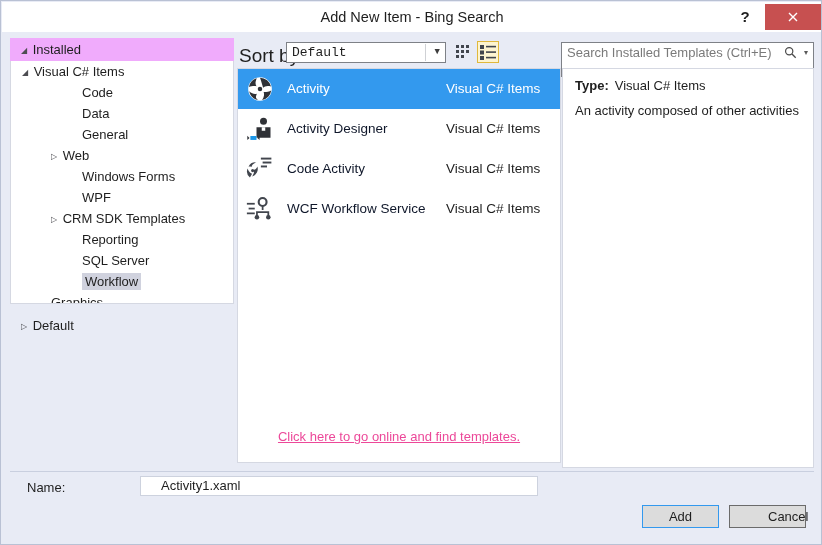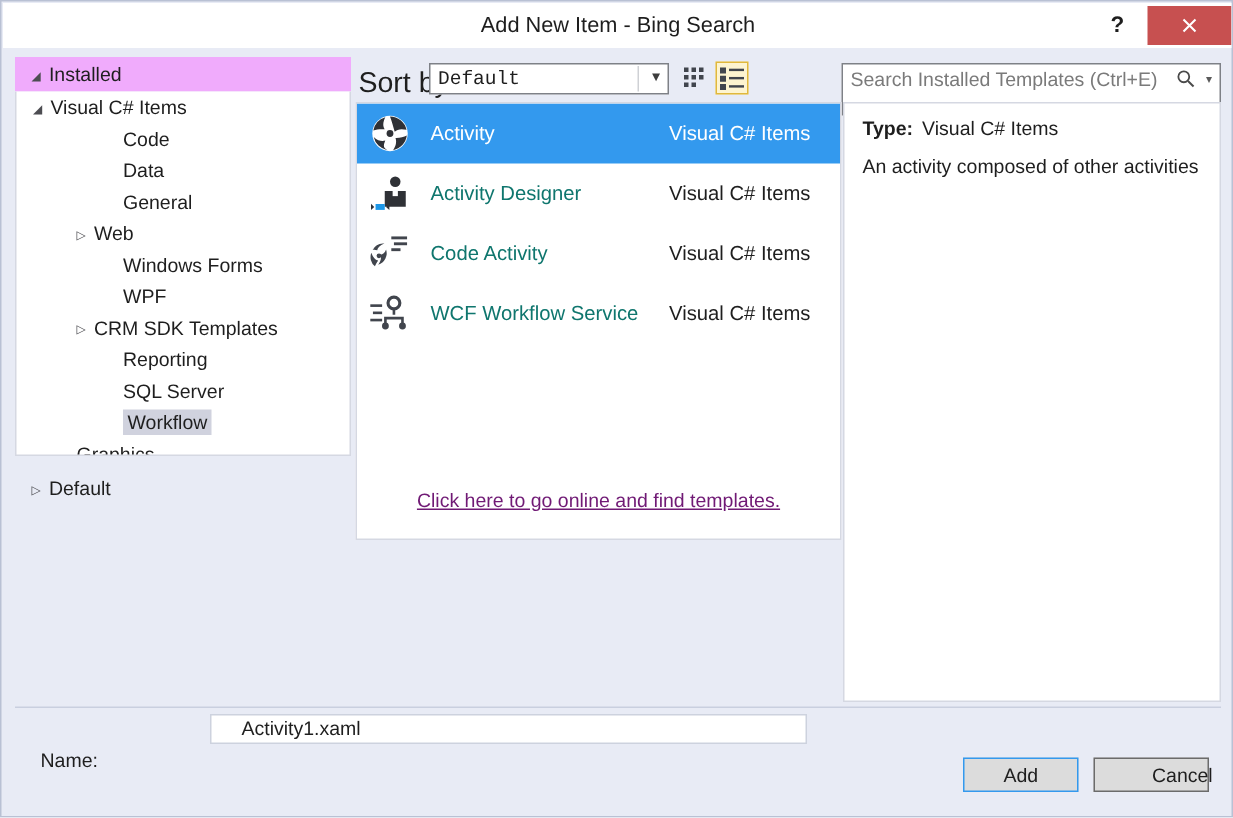--- a/index.html
+++ b/index.html
@@ -170,21 +170,21 @@
     left: 476px;
     background: #fdf4d0;
     border: 1px solid #e0b83c;
   }
 
   
   .list-panel {
     position: absolute;
     left: 236px; top: 67px;
     width: 324px;
-    height: 292px;
+    height: 395px;
     background: #ffffff;
     border: 1px solid #d5d8e2;
     box-sizing: border-box;
     overflow: hidden;
   }
   .tmpl-row {
     position: relative;
     height: 40px;
     cursor: default;
   }
@@ -192,39 +192,39 @@
   .tmpl-row .tmpl-icon {
     position: absolute;
     left: 8px; top: 6px;
     width: 28px; height: 28px;
   }
   .tmpl-row .tmpl-name {
     position: absolute;
     left: 49px; top: 0;
     line-height: 40px;
     font-size: 13.5px;
-    color: #0f766e;
+    color: #0f172a;
   }
   .tmpl-row .tmpl-cat {
     position: absolute;
     left: 208px; top: 0;
     line-height: 40px;
     font-size: 13.5px;
     color: #1e1e1e;
   }
   .tmpl-row.selected .tmpl-name,
   .tmpl-row.selected .tmpl-cat { color: #ffffff; }
 
   .online-link {
     position: absolute;
     left: 0; bottom: 18px;
     width: 100%;
     text-align: center;
     font-size: 13px;
-    color: #701a75;
+    color: #ec4899;
     text-decoration: underline;
     cursor: pointer;
   }
 
   
   .details-panel {
     position: absolute;
     left: 561px; top: 67px;
     width: 252px;
     height: 400px;
@@ -282,21 +282,21 @@
 
   
   .sep-line {
     position: absolute;
     left: 9px; top: 470px;
     width: 804px; height: 1px;
     background: #c9cfdf;
   }
   .name-label {
     position: absolute;
-    left: 26px; top: 498px;
+    left: 26px; top: 479px;
     font-size: 13px;
     color: #1e1e1e;
   }
   .name-input {
     position: absolute;
     left: 139px; top: 475px;
     width: 398px; height: 20px;
     background: #ffffff;
     border: 1px solid #cdd2de;
     box-sizing: border-box;

